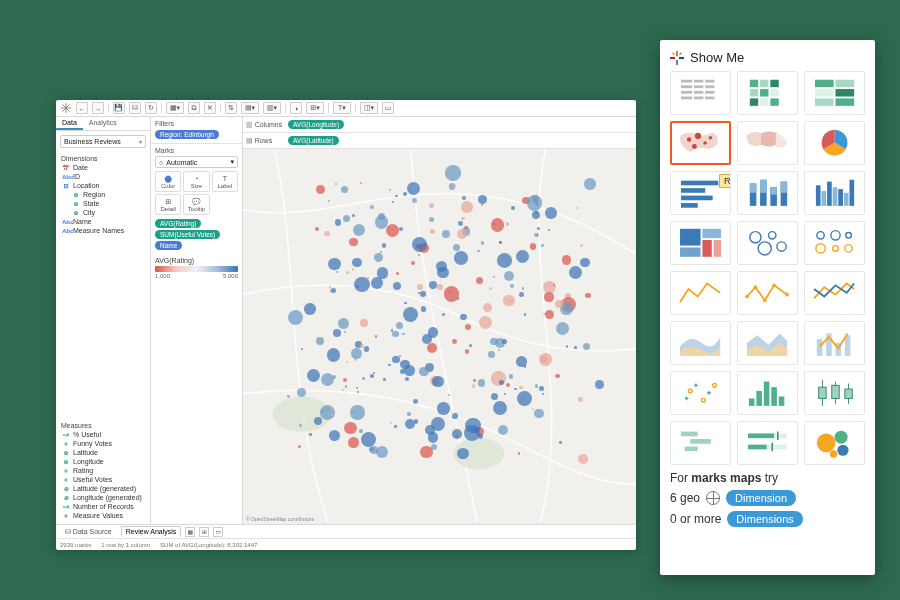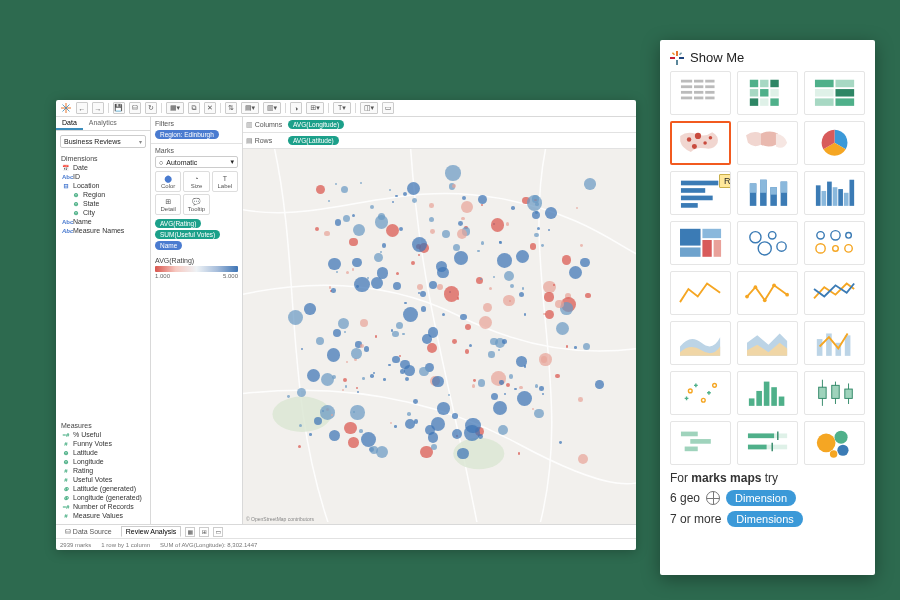--- a/index.html
+++ b/index.html
@@ -906,17 +906,17 @@
   </div>
 
   <div class="sm-hint">
     <div><span>For </span><b>marks maps</b><span> try</span></div>
     <div class="row">
         <span>6 geo</span>
         <span class="globe"></span>
         <span class="sm-pill dim">Dimension</span>
       </div>
     <div class="row">
-        <span>7 or more</span>
+        <span>0 or more</span>
         <span class="sm-pill dim">Dimensions</span>
       </div>
   </div>
 </div>
 
 </body></html>

